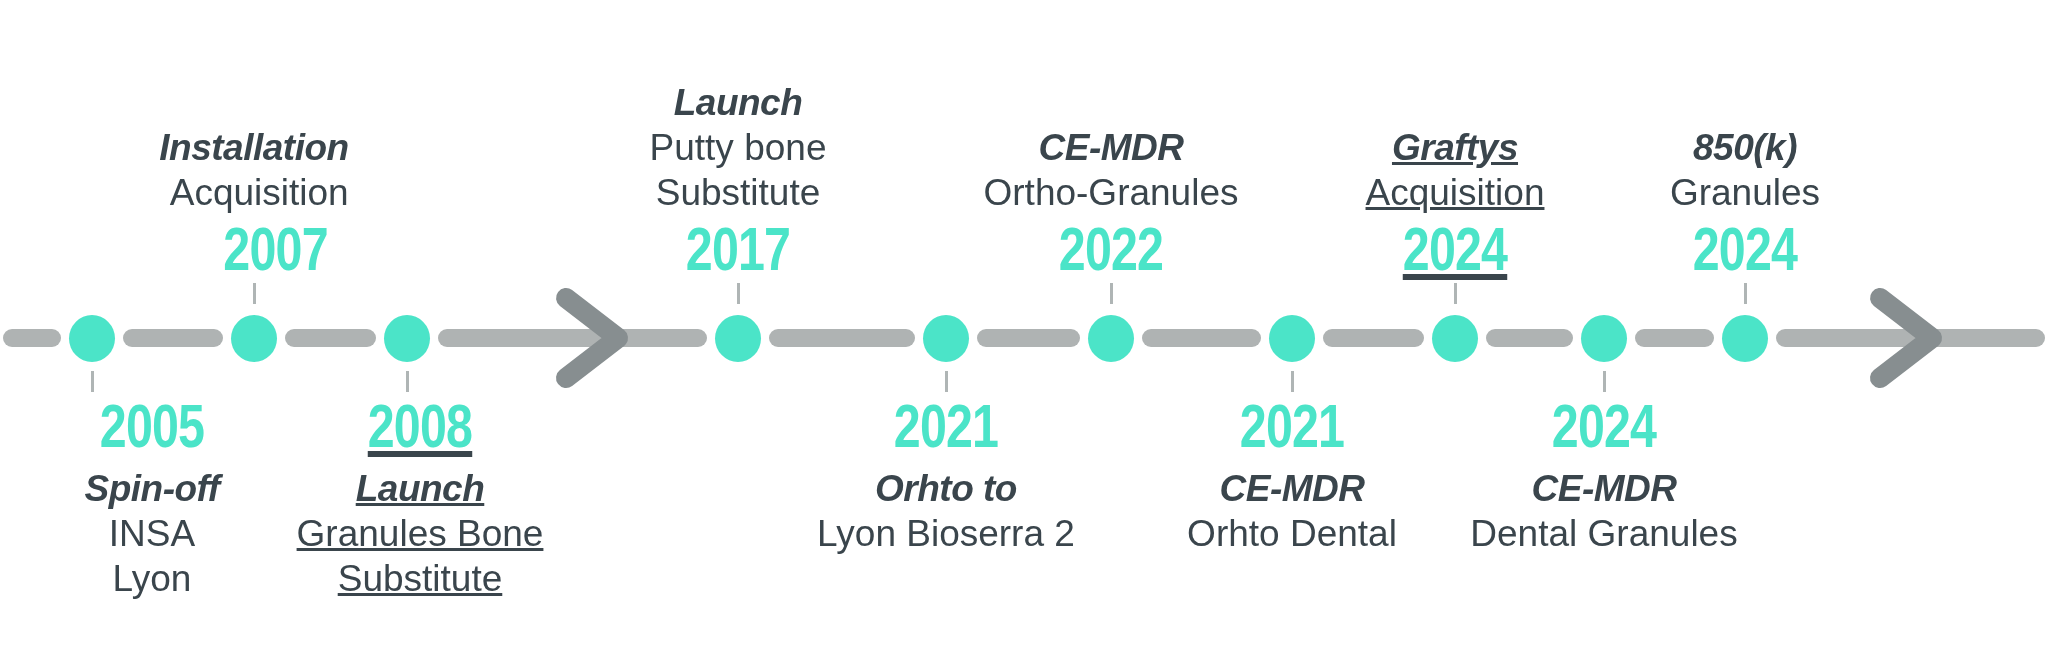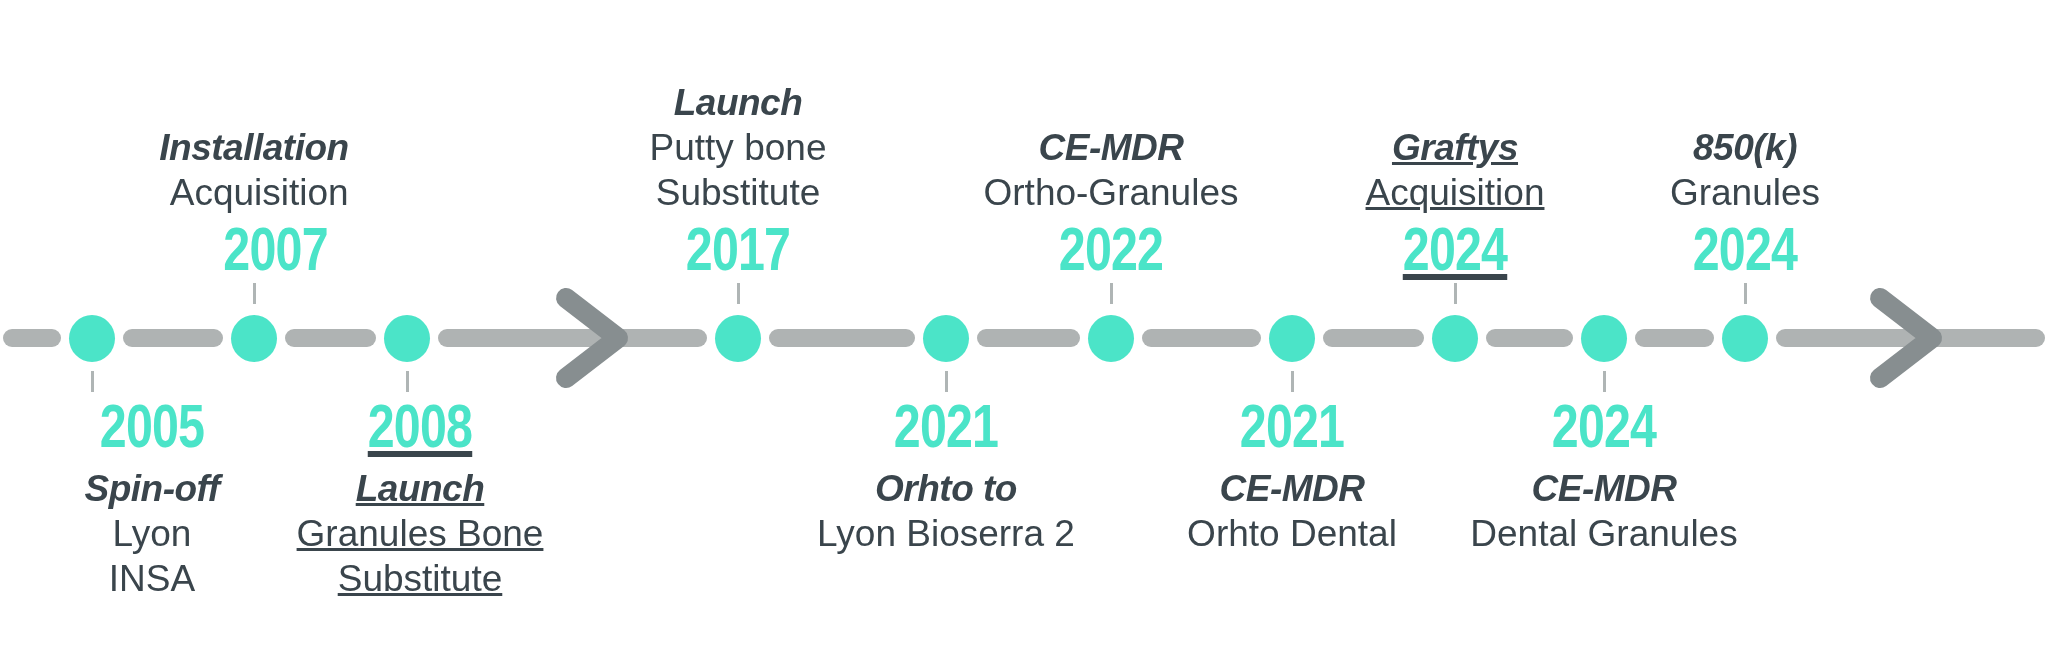--- a/index.html
+++ b/index.html
@@ -67,22 +67,22 @@
       <polyline points="14,12 66,52 14,92"></polyline>
     </svg>
     <svg class="arrow-svg" width="80" height="104" style="left: 1866px; top: 286px;">
       <polyline points="14,12 66,52 14,92"></polyline>
     </svg>
     <div class="dot" style="left: 69px;"></div>
     <div class="tick below" style="left: 90.5px;"></div>
     <div class="event below" style="left: 104px; margin-left: 48px;">
       <div class="year">2005</div>
       <div class="t-title">Spin-off</div>
+      <div class="t-line">INSA</div>
       <div class="t-line">Lyon</div>
-      <div class="t-line">INSA</div>
     </div>
     <div class="dot" style="left: 231px;"></div>
     <div class="tick above" style="left: 252.5px;"></div>
     <div class="event above" style="left: 254px; text-align: right;">
       <div class="t-title">Installation</div>
       <div class="t-line">Acquisition</div>
       <div class="year">2007</div>
     </div>
     <div class="dot" style="left: 384px;"></div>
     <div class="tick below" style="left: 405.5px;"></div>

